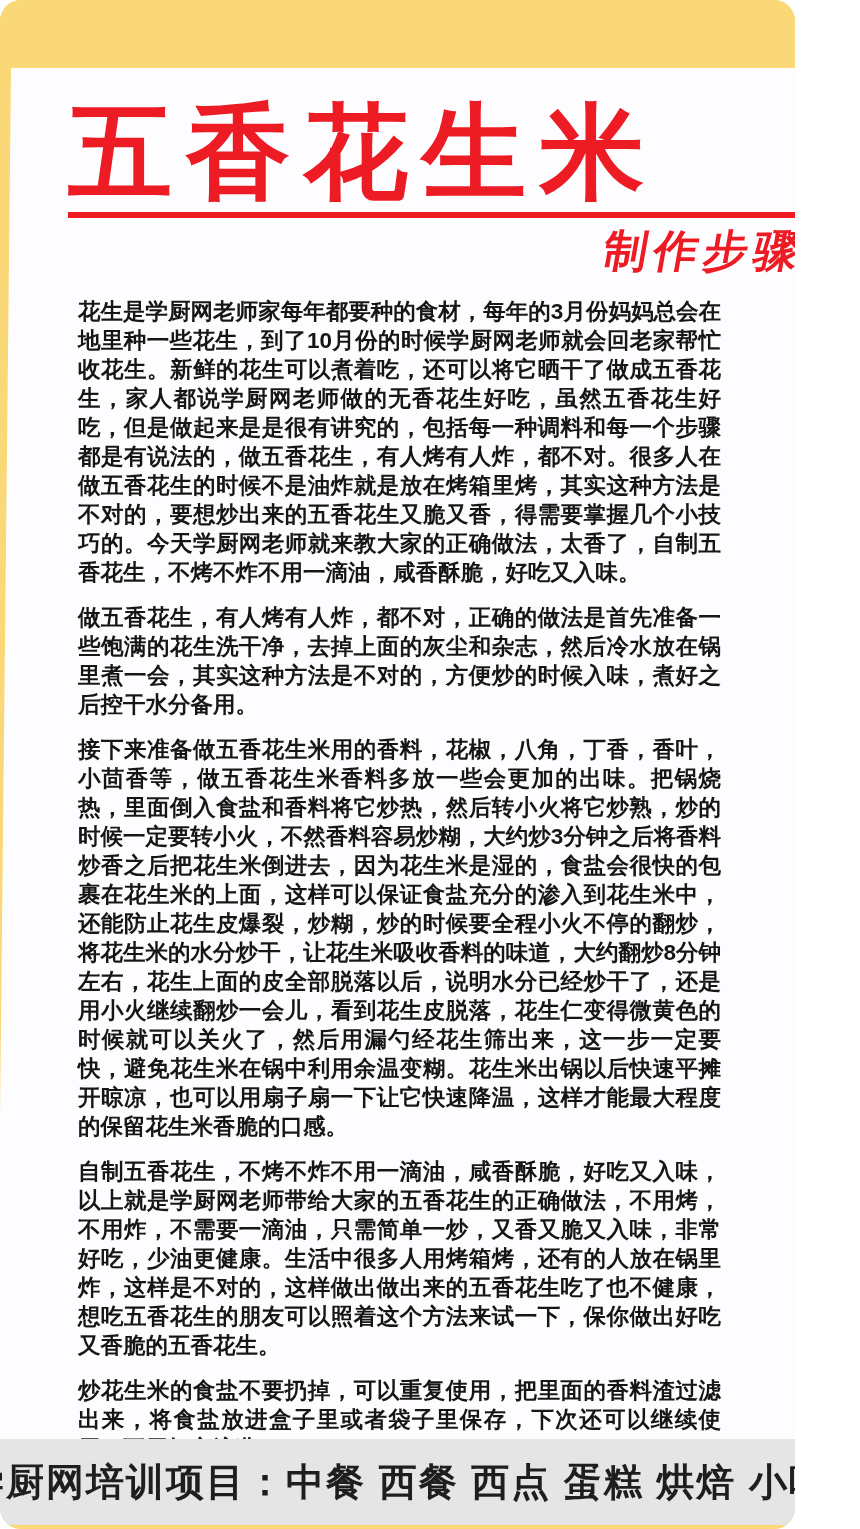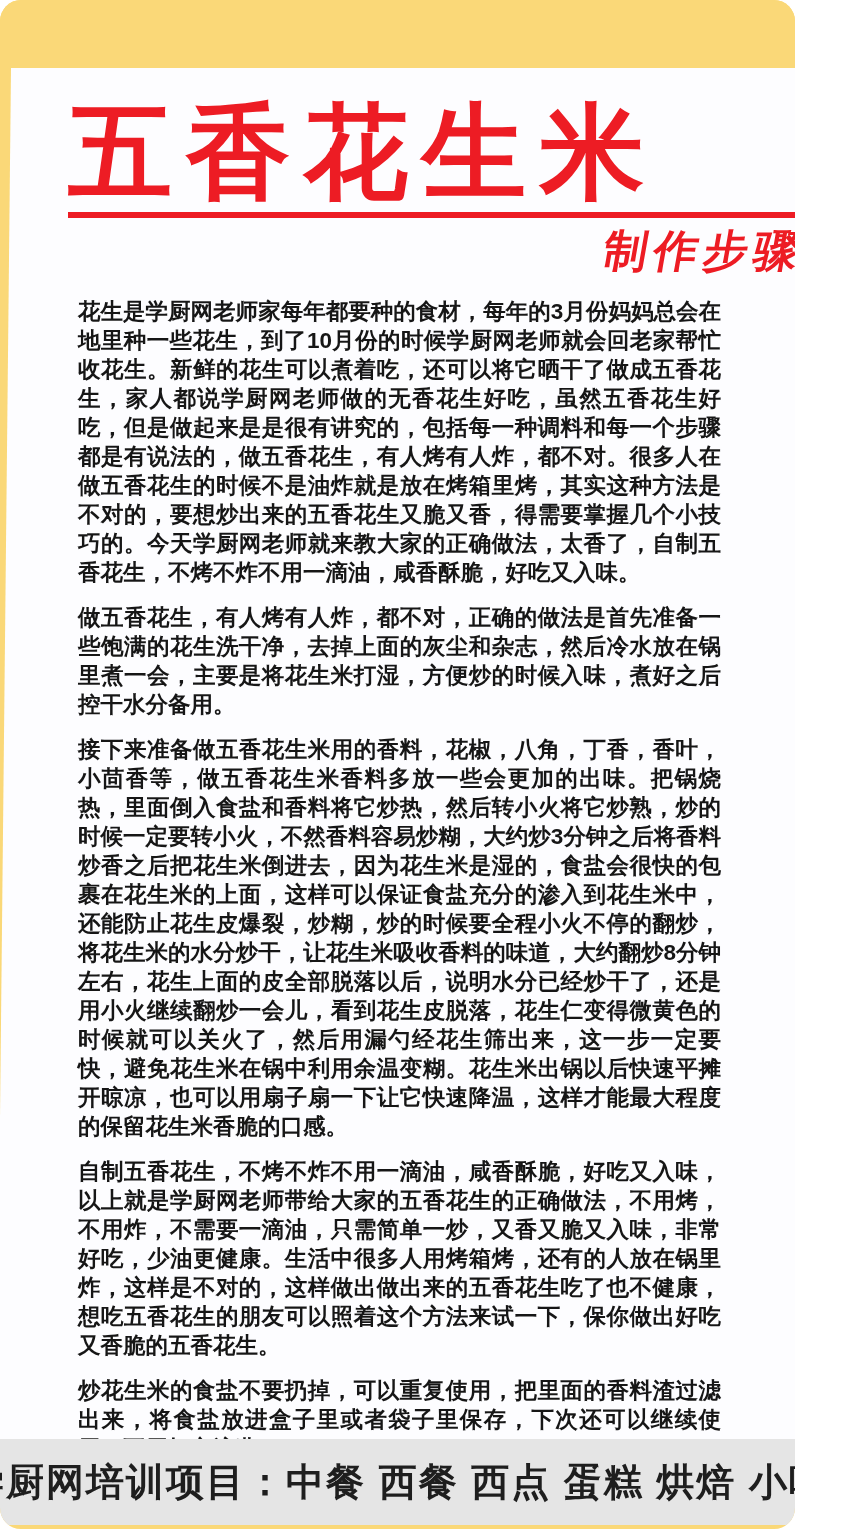--- a/index.html
+++ b/index.html
@@ -101,21 +101,21 @@
     <h1 class="title">五香花生米</h1>
 
     <div class="title-underline"></div>
 
     <div class="subtitle-row">
       <span class="subtitle">制作步骤</span>
     </div>
 
     <div class="article" style="color: rgb(22, 22, 22);">
       <p>花生是学厨网老师家每年都要种的食材，每年的3月份妈妈总会在地里种一些花生，到了10月份的时候学厨网老师就会回老家帮忙收花生。新鲜的花生可以煮着吃，还可以将它晒干了做成五香花生，家人都说学厨网老师做的无香花生好吃，虽然五香花生好吃，但是做起来是是很有讲究的，包括每一种调料和每一个步骤都是有说法的，做五香花生，有人烤有人炸，都不对。很多人在做五香花生的时候不是油炸就是放在烤箱里烤，其实这种方法是不对的，要想炒出来的五香花生又脆又香，得需要掌握几个小技巧的。今天学厨网老师就来教大家的正确做法，太香了，自制五香花生，不烤不炸不用一滴油，咸香酥脆，好吃又入味。</p>
-      <p>做五香花生，有人烤有人炸，都不对，正确的做法是首先准备一些饱满的花生洗干净，去掉上面的灰尘和杂志，然后冷水放在锅里煮一会，主要是将花生米打湿，方便炒的时候入味，煮好之后控干水分备用。</p>
+      <p>做五香花生，有人烤有人炸，都不对，正确的做法是首先准备一些饱满的花生洗干净，去掉上面的灰尘和杂志，然后冷水放在锅里煮一会，其实这种方法是不对的，方便炒的时候入味，煮好之后控干水分备用。</p>
       <p>接下来准备做五香花生米用的香料，花椒，八角，丁香，香叶，小茴香等，做五香花生米香料多放一些会更加的出味。把锅烧热，里面倒入食盐和香料将它炒热，然后转小火将它炒熟，炒的时候一定要转小火，不然香料容易炒糊，大约炒3分钟之后将香料炒香之后把花生米倒进去，因为花生米是湿的，食盐会很快的包裹在花生米的上面，这样可以保证食盐充分的渗入到花生米中，还能防止花生皮爆裂，炒糊，炒的时候要全程小火不停的翻炒，将花生米的水分炒干，让花生米吸收香料的味道，大约翻炒8分钟左右，花生上面的皮全部脱落以后，说明水分已经炒干了，还是用小火继续翻炒一会儿，看到花生皮脱落，花生仁变得微黄色的时候就可以关火了，然后用漏勺经花生筛出来，这一步一定要快，避免花生米在锅中利用余温变糊。花生米出锅以后快速平摊开晾凉，也可以用扇子扇一下让它快速降温，这样才能最大程度的保留花生米香脆的口感。</p>
       <p>自制五香花生，不烤不炸不用一滴油，咸香酥脆，好吃又入味，以上就是学厨网老师带给大家的五香花生的正确做法，不用烤，不用炸，不需要一滴油，只需简单一炒，又香又脆又入味，非常好吃，少油更健康。生活中很多人用烤箱烤，还有的人放在锅里炸，这样是不对的，这样做出做出来的五香花生吃了也不健康，想吃五香花生的朋友可以照着这个方法来试一下，保你做出好吃又香脆的五香花生。</p>
       <p>炒花生米的食盐不要扔掉，可以重复使用，把里面的香料渣过滤出来，将食盐放进盒子里或者袋子里保存，下次还可以继续使用，不用担心浪费。</p>
     </div>
   </div>
 
   <div class="left-sliver"></div>
 
   <div class="bottom-band">
     <span class="footer-text">学厨网培训项目：中餐 西餐 西点 蛋糕 烘焙 小吃</span>

